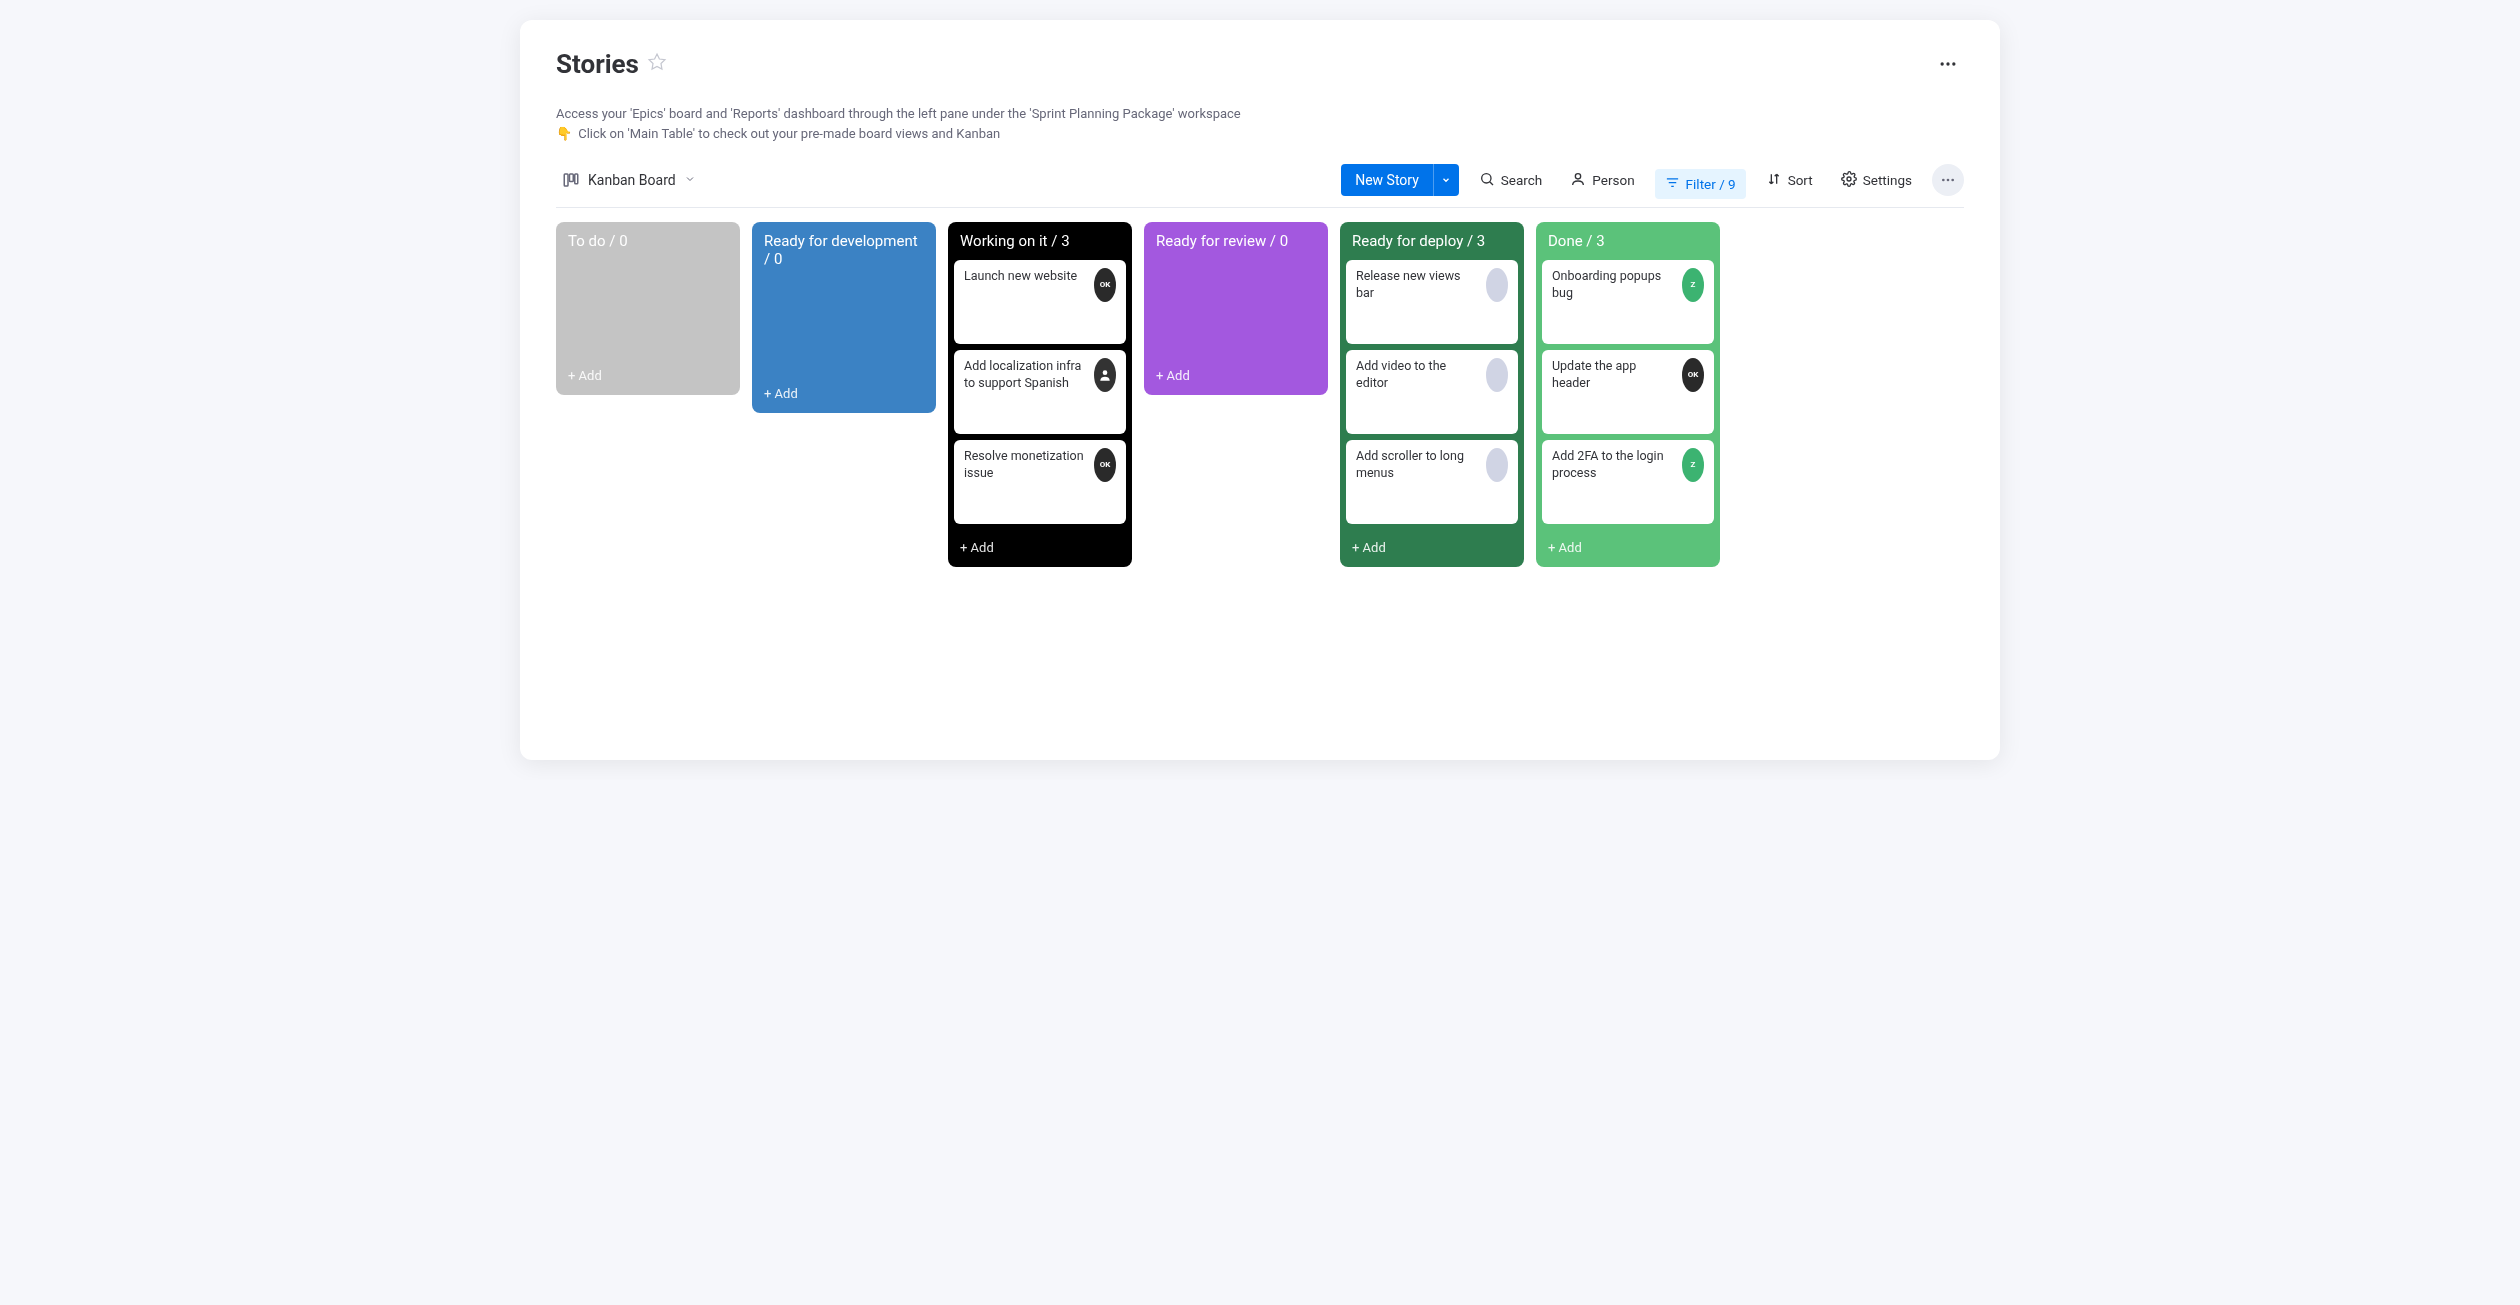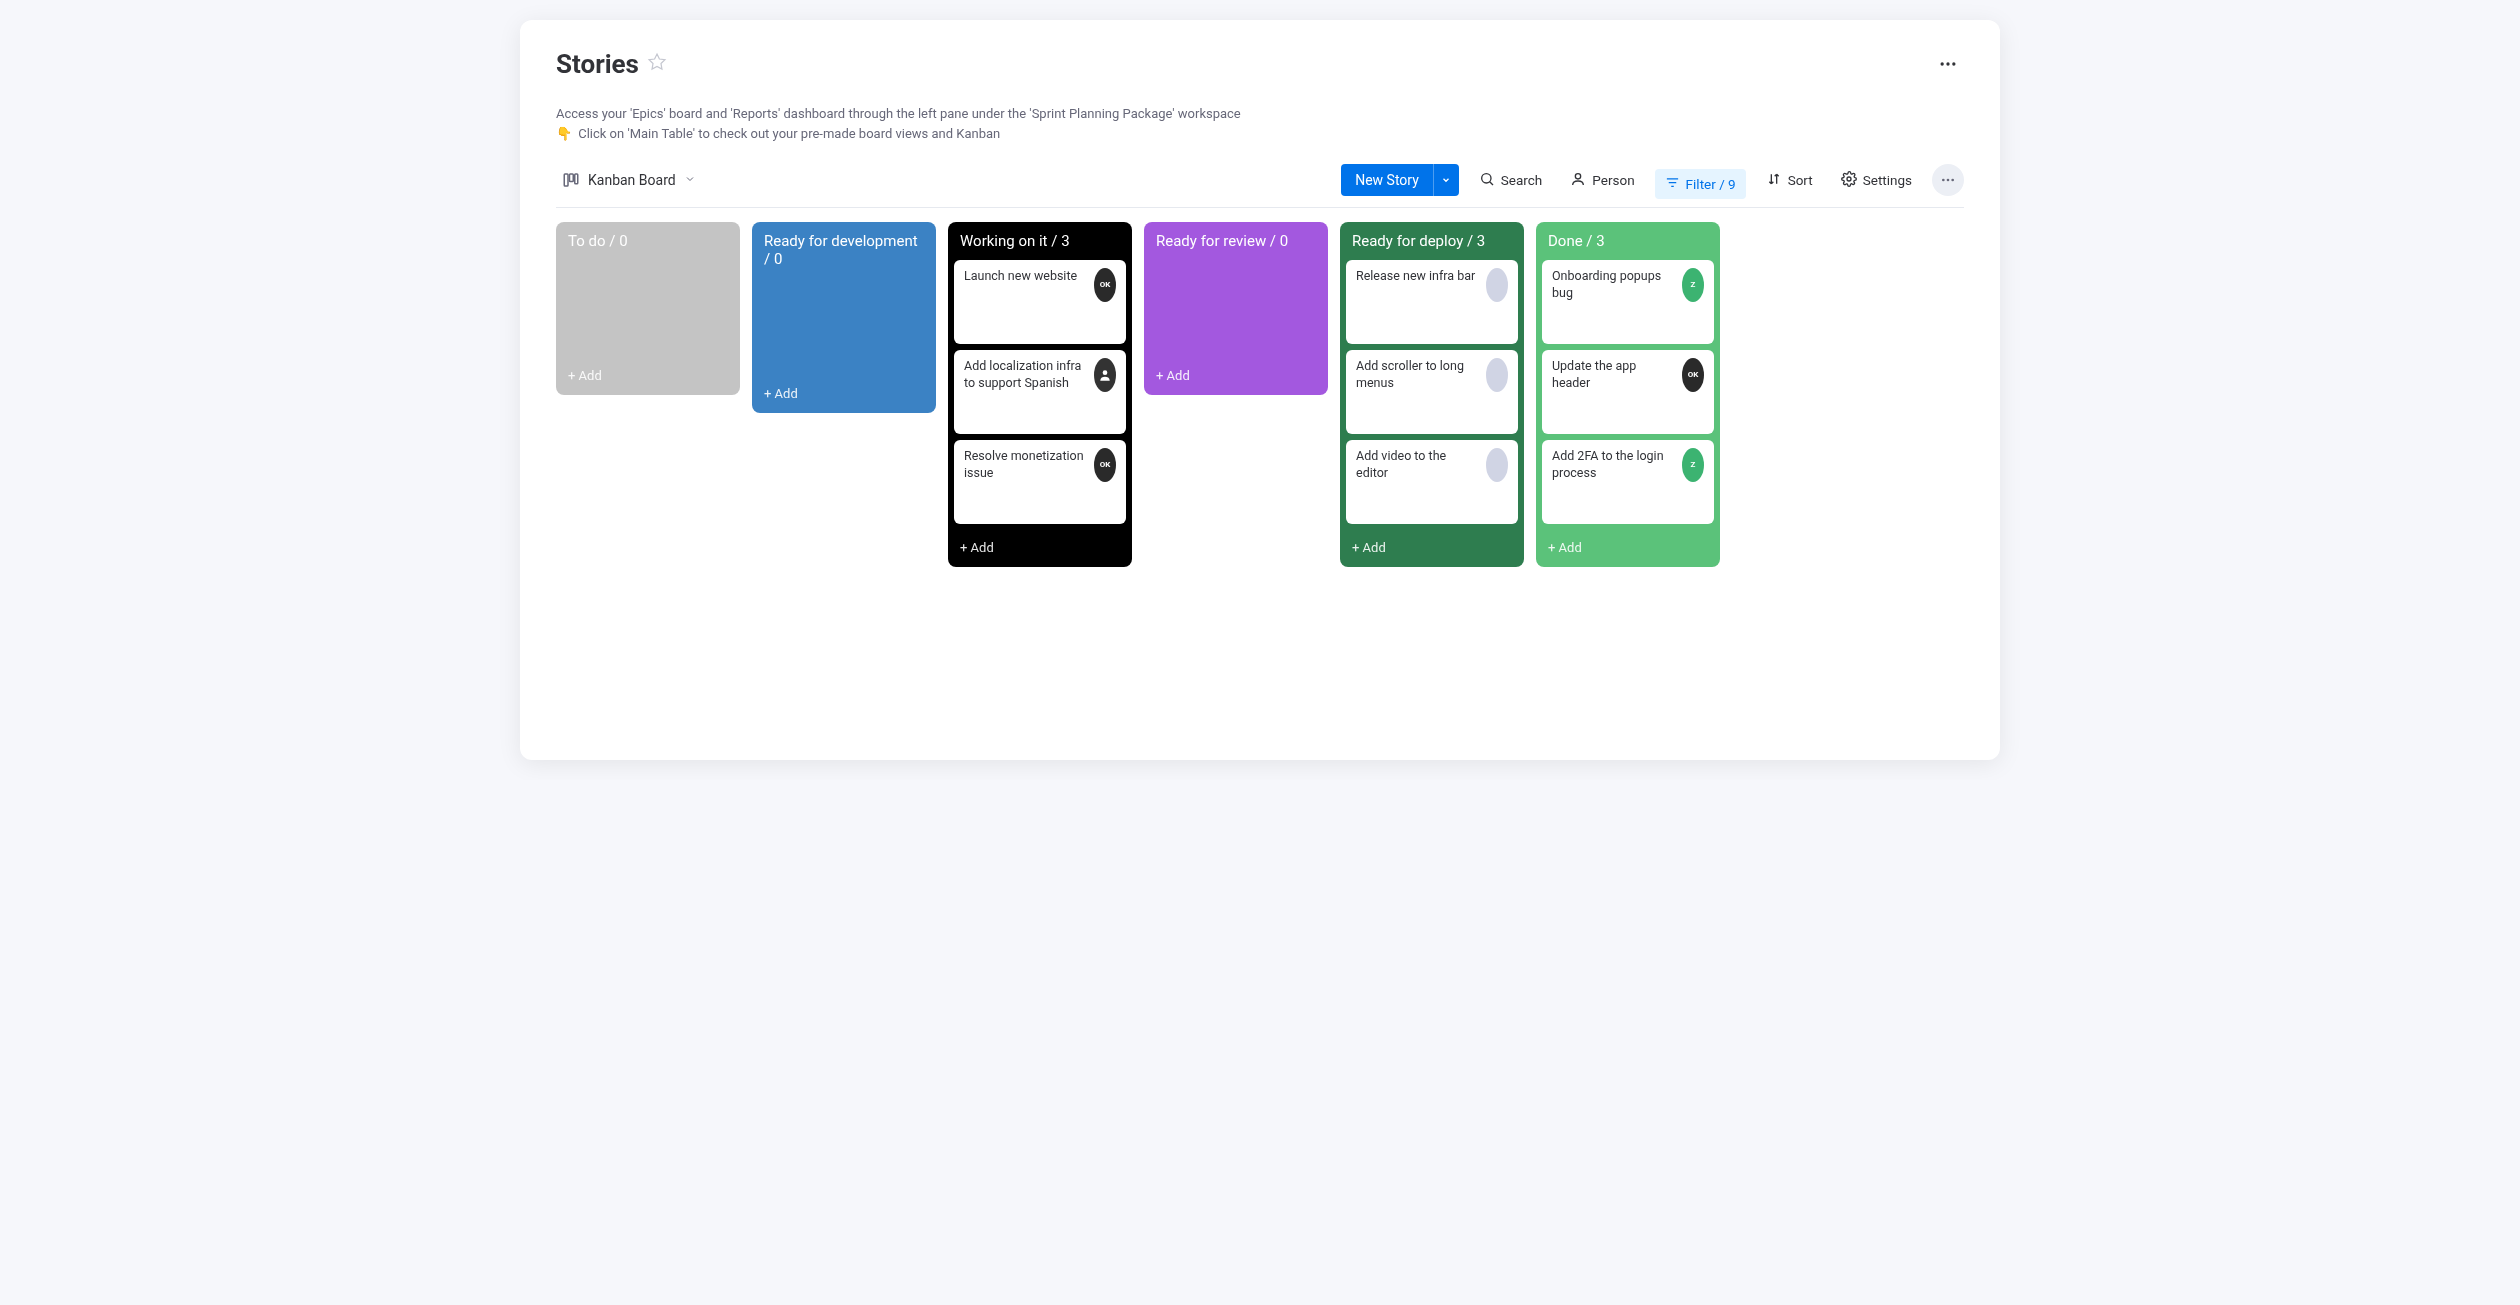--- a/index.html
+++ b/index.html
@@ -374,29 +374,29 @@
       </div>
       <div class="column col-purple">
         <div class="col-header">Ready for review / 0</div>
         <div class="col-body empty"></div>
         <div class="add-btn">+ Add</div>
       </div>
       <div class="column col-darkgreen">
         <div class="col-header">Ready for deploy / 3</div>
         <div class="col-body">
           <div class="card">
-            <div>Release new infra bar</div>
+            <div>Release new views bar</div>
             <div class="avatar gray"></div>
           </div>
           <div class="card">
+            <div>Add video to the editor</div>
+            <div class="avatar gray"></div>
+          </div>
+          <div class="card">
             <div>Add scroller to long menus</div>
-            <div class="avatar gray"></div>
-          </div>
-          <div class="card">
-            <div>Add video to the editor</div>
             <div class="avatar gray"></div>
           </div>
         </div>
         <div class="add-btn">+ Add</div>
       </div>
       <div class="column col-green">
         <div class="col-header">Done / 3</div>
         <div class="col-body">
           <div class="card">
             <div>Onboarding popups bug</div>

